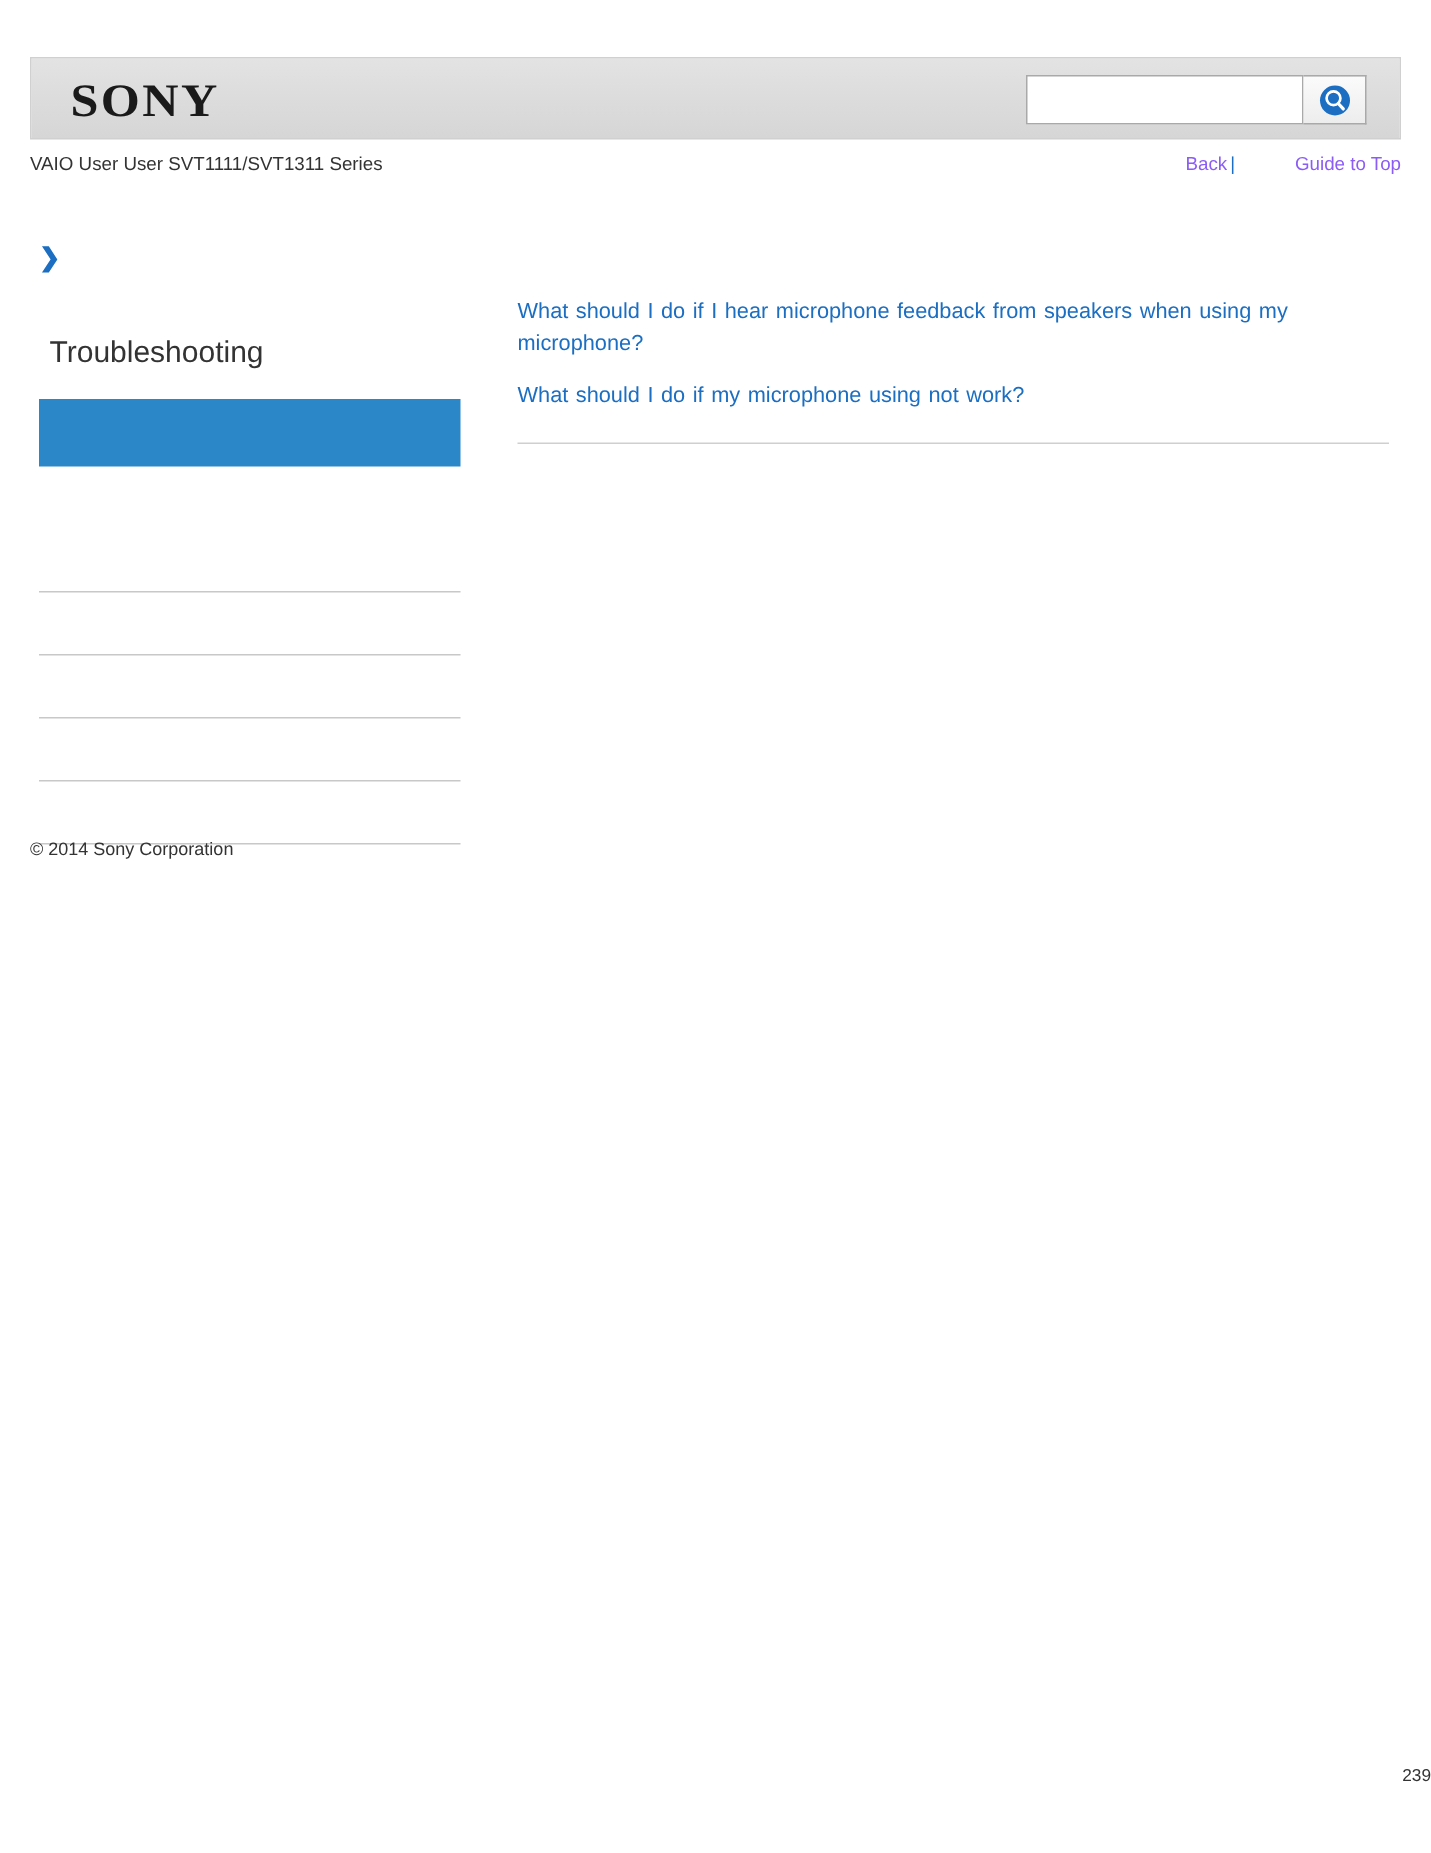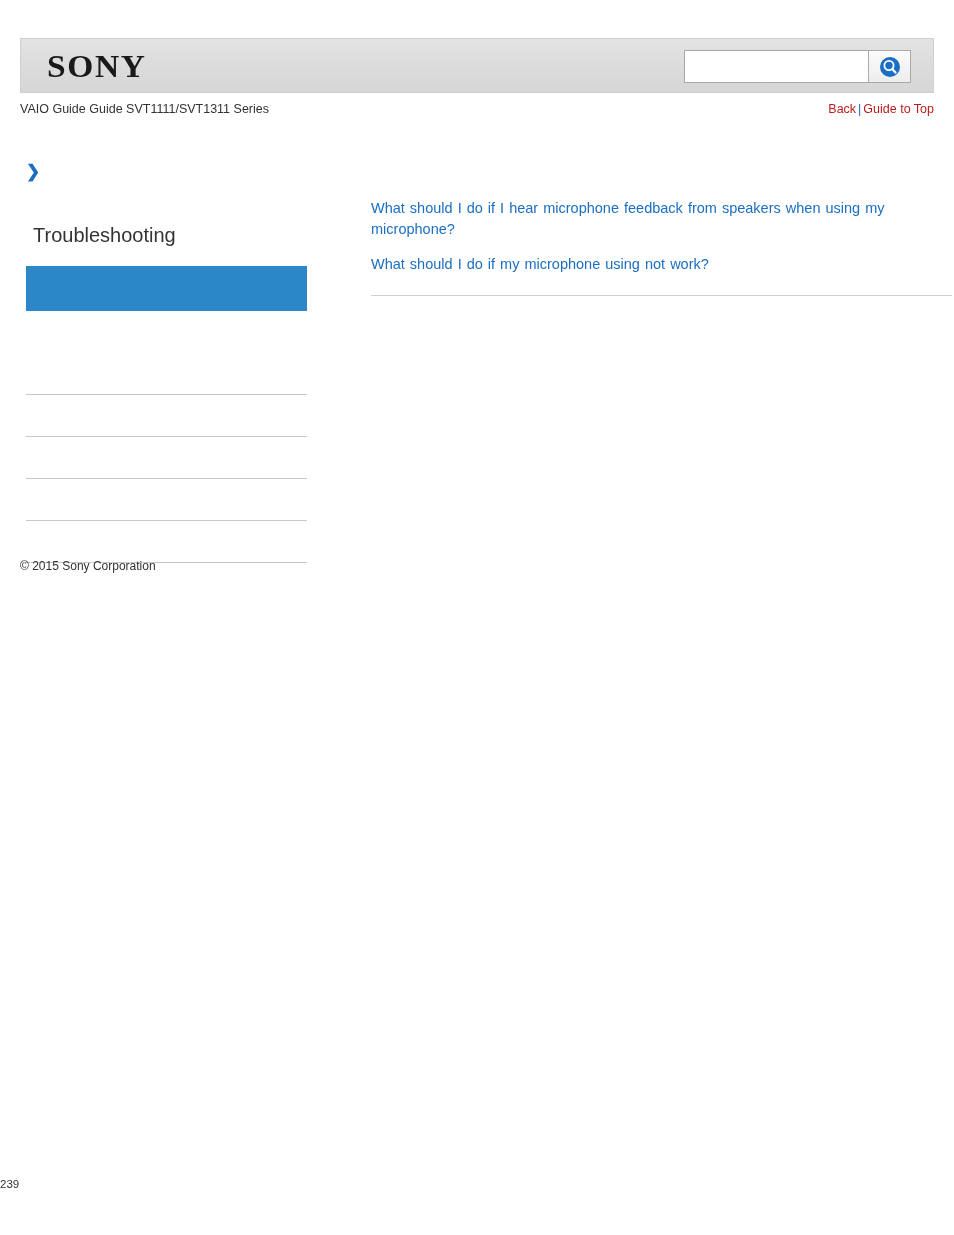--- a/index.html
+++ b/index.html
@@ -98,22 +98,23 @@
   }
   .nav-links {
     position: absolute;
     right: 0;
     top: 0;
     font-size: 12.5px;
     color: #666666;
     white-space: nowrap;
   }
   .nav-links a {
-    color: #b91c1c;
+    color: #8b5cf6;
     text-decoration: none;
+    margin-left: 38px;
   }
   .nav-links .sep { color: #1b6ec2; margin: 0 2px; }
 
   
   .arrow-marker {
     position: absolute;
     left: 26px;
     top: 163px;
     width: 16px;
     height: 18px;
@@ -165,21 +166,20 @@
     font-size: 12px;
     color: #333333;
   }
 
   
   .content-col {
     position: absolute;
     left: 345px;
     top: 198px;
     width: 581px;
-    margin-left: 26px;
   }
   .topic-link {
     display: block;
     color: #1b6ec2;
     text-decoration: none;
     font-size: 14.5px;
     line-height: 21px;
     margin-bottom: 14px;
     word-spacing: 1px;
   }
@@ -189,21 +189,21 @@
     margin: 20px 0 0 0;
     width: 581px;
   }
 
   
   .page-number {
     position: absolute;
     left: 0;
     top: 1178px;
     width: 954px;
-    text-align: left;
+    text-align: right;
     font-size: 11.5px;
     color: #333333;
   }
 </style>
 </head>
 <body>
 
 <div class="page">
 
   <div class="header-bar">
@@ -217,21 +217,21 @@
             <circle cx="12" cy="12" r="10" fill="#1b6ec2"></circle>
             <circle cx="11" cy="10.5" r="4.6" fill="none" stroke="#ffffff" stroke-width="1.8"></circle>
             <line x1="14.2" y1="14" x2="17.5" y2="17.6" stroke="#ffffff" stroke-width="2.2" stroke-linecap="round"></line>
           </svg>
         </span>
       </button>
     </div>
   </div>
 
   <div class="title-row">
-    <div class="guide-title">VAIO Guide Guide SVT1111/SVT1311 Series</div>
+    <div class="guide-title">VAIO User User SVT1111/SVT1311 Series</div>
     <div class="nav-links">
       <a href="#">Back</a><span class="sep">|</span><a href="#">Guide to Top</a>
     </div>
   </div>
 
   <div class="arrow-marker">❯</div>
 
   <div class="left-col">
     <h1 class="section-heading">Troubleshooting</h1>
 
@@ -249,21 +249,21 @@
       <span class="nav-label"></span>
     </div>
     <div class="nav-item">
       <span class="nav-label"></span>
     </div>
     <div class="nav-item">
       <span class="nav-label"></span>
     </div>
   </div>
 
-  <div class="copyright">© 2015 Sony Corporation</div>
+  <div class="copyright">© 2014 Sony Corporation</div>
 
   <div class="content-col">
     <a href="#" class="topic-link">What should I do if I hear microphone feedback from speakers when using my microphone?</a>
     <a href="#" class="topic-link">What should I do if my microphone using not work?</a>
     <hr class="content-rule">
   </div>
 
   <div class="page-number">239</div>
 
 </div>

